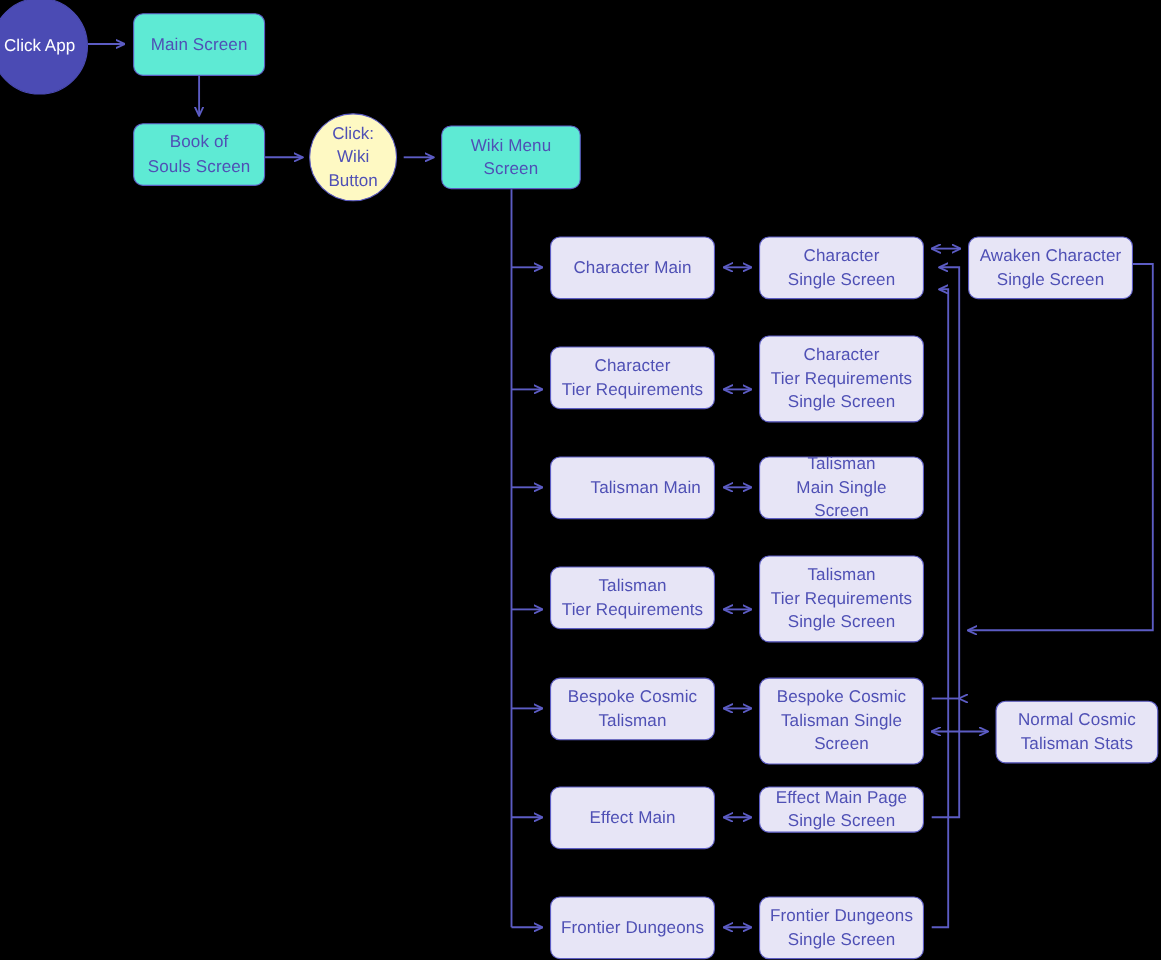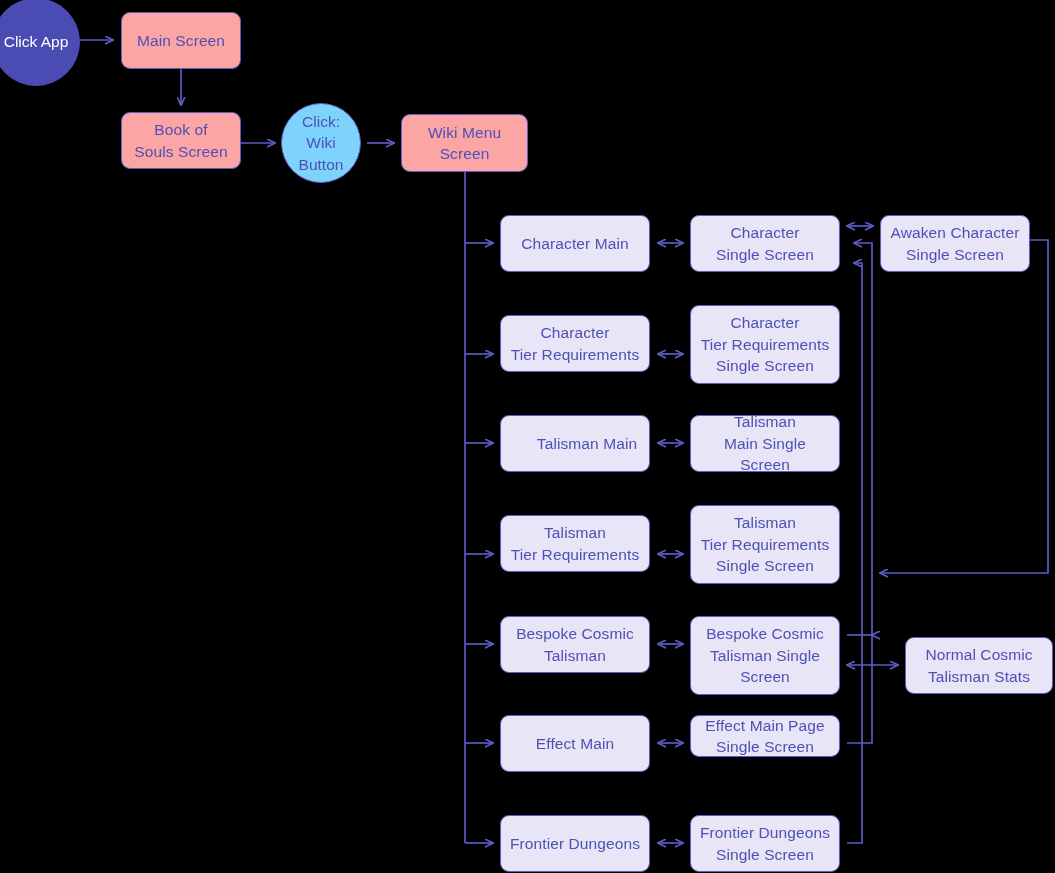--- a/index.html
+++ b/index.html
@@ -34,21 +34,21 @@
     font-size: 15.5px;
     line-height: 21.5px;
     letter-spacing: 0.1px;
     border: 1.6px solid #5c5cc4;
     border-radius: 9px;
     background: #e7e5f6;
     padding: 2px 6px;
     z-index: 2;
   }
   .node.light {
-    background: #fca5a5;
+    background: #5eead4;
   }
   .node-label {
     white-space: pre-line;
     display: block;
   }
   .circle {
     position: absolute;
     box-sizing: border-box;
     display: flex;
     align-items: center;
@@ -58,21 +58,21 @@
     font-size: 15.5px;
     line-height: 21.5px;
     z-index: 3;
   }
   .circle.filled {
     background: #4b4bb4;
     border: 1.6px solid #4b4bb4;
     color: #ffffff;
   }
   .circle.outline {
-    background: #7dd3fc;
+    background: #fef9c3;
     border: 1.6px solid #5c5cc4;
     color: #4f50b5;
   }
 </style>
 </head>
 <body>
 
 <div id="canvas">
 
   <svg id="edges" viewBox="0 0 1055 873" xmlns="http://www.w3.org/2000/svg">

